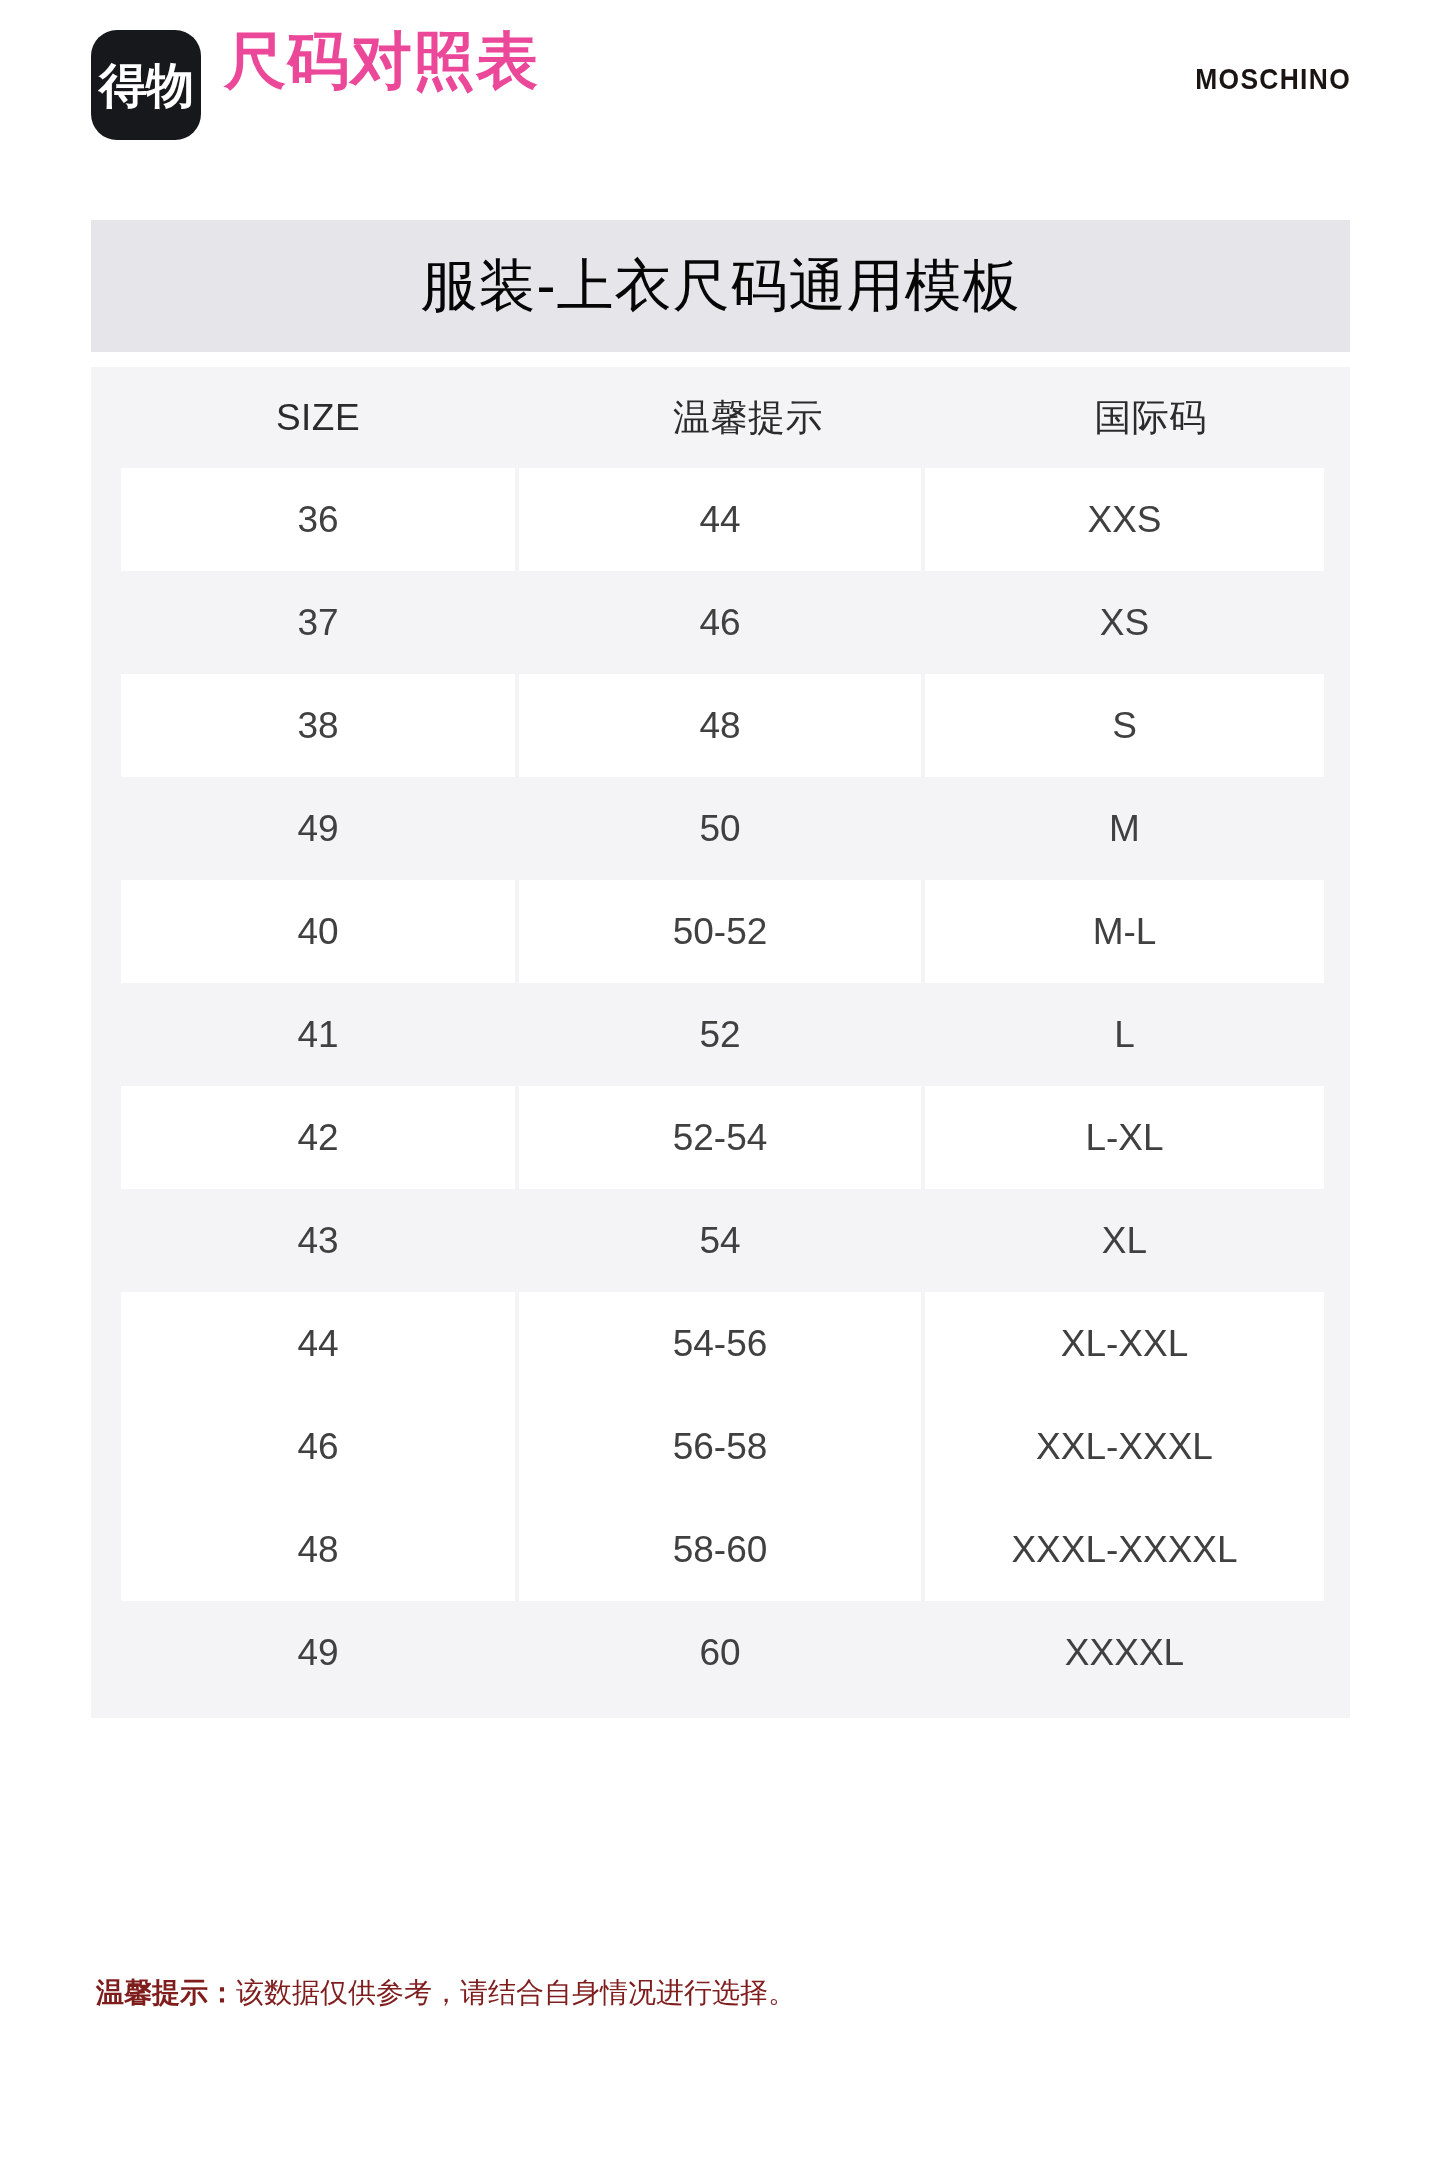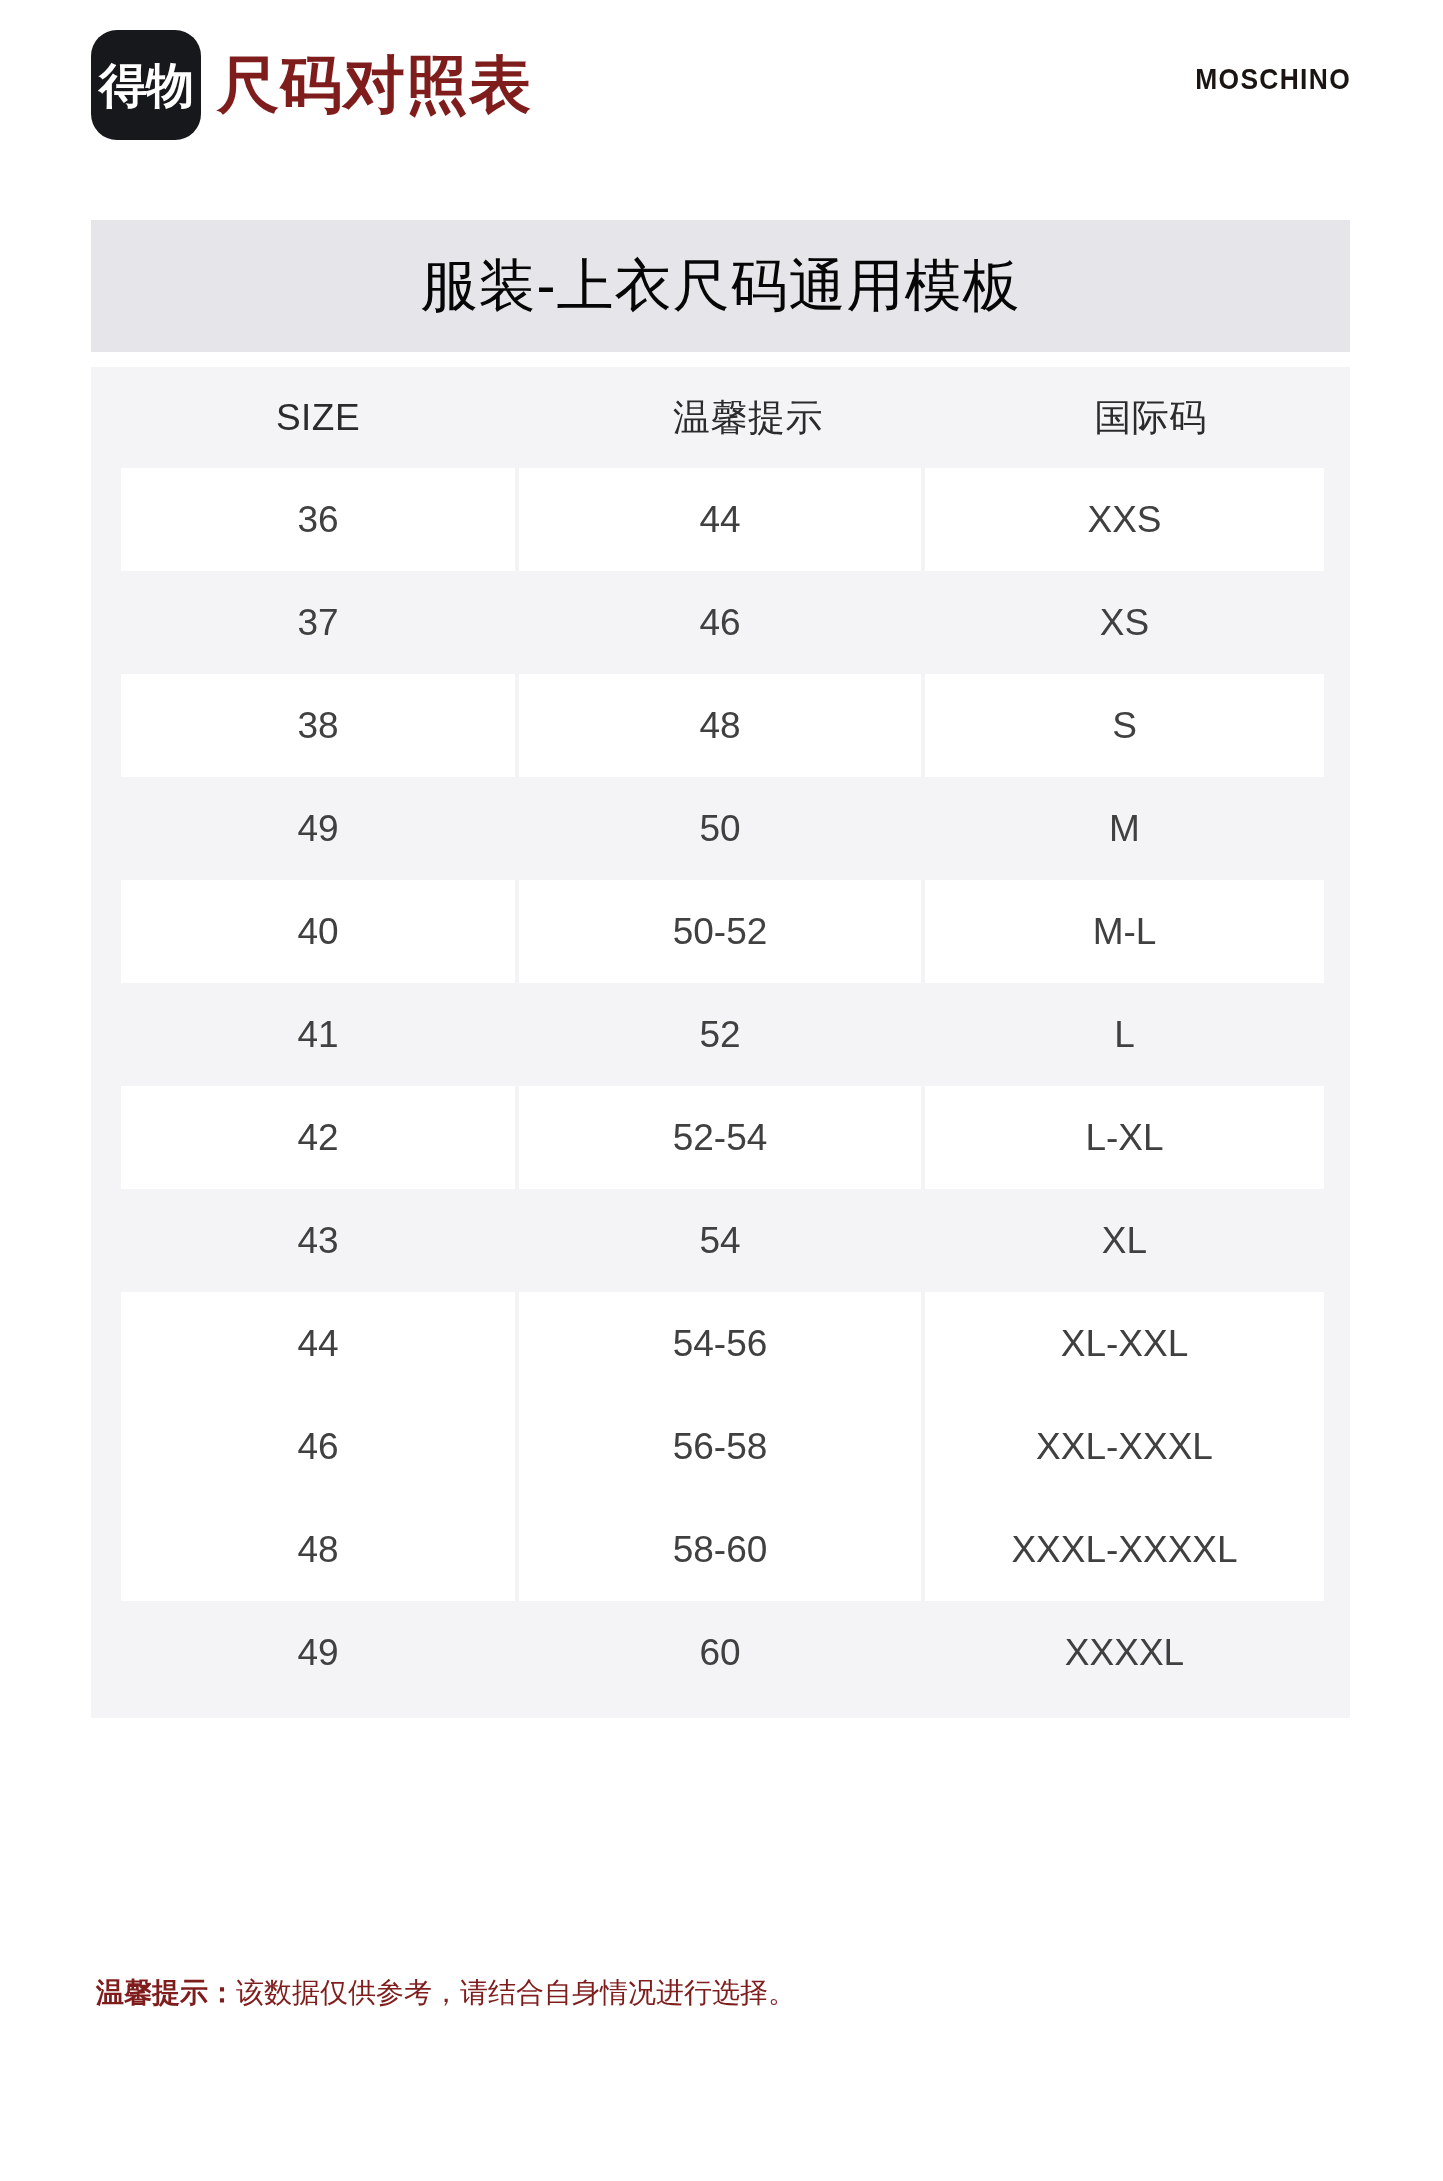--- a/index.html
+++ b/index.html
@@ -31,22 +31,22 @@
     top: 0;
     width: 1443px;
     height: 200px;
   }
 
   .brand-block {
     position: absolute;
     left: 91px;
     top: 30px;
     display: flex;
-    align-items: center;
-    gap: 16px;
+    align-items: flex-start;
+    gap: 23px;
   }
 
   .app-logo {
     width: 110px;
     height: 110px;
     border-radius: 26px;
     background: #16181c;
     display: flex;
     align-items: center;
     justify-content: center;
@@ -57,21 +57,21 @@
     font-weight: 700;
     letter-spacing: -1px;
     line-height: 1;
     font-family: "DejaVu Sans", "Liberation Sans", sans-serif;
   }
 
   .doc-title {
     font-size: 62px;
     font-weight: 700;
     letter-spacing: 1px;
-    color: #7f1d1d;
+    color: #ec4899;
     line-height: 1;
     white-space: nowrap;
   }
 
   .maker-brand {
     position: absolute;
     right: 92px;
     top: 62px;
     font-size: 30px;
     font-weight: 700;

